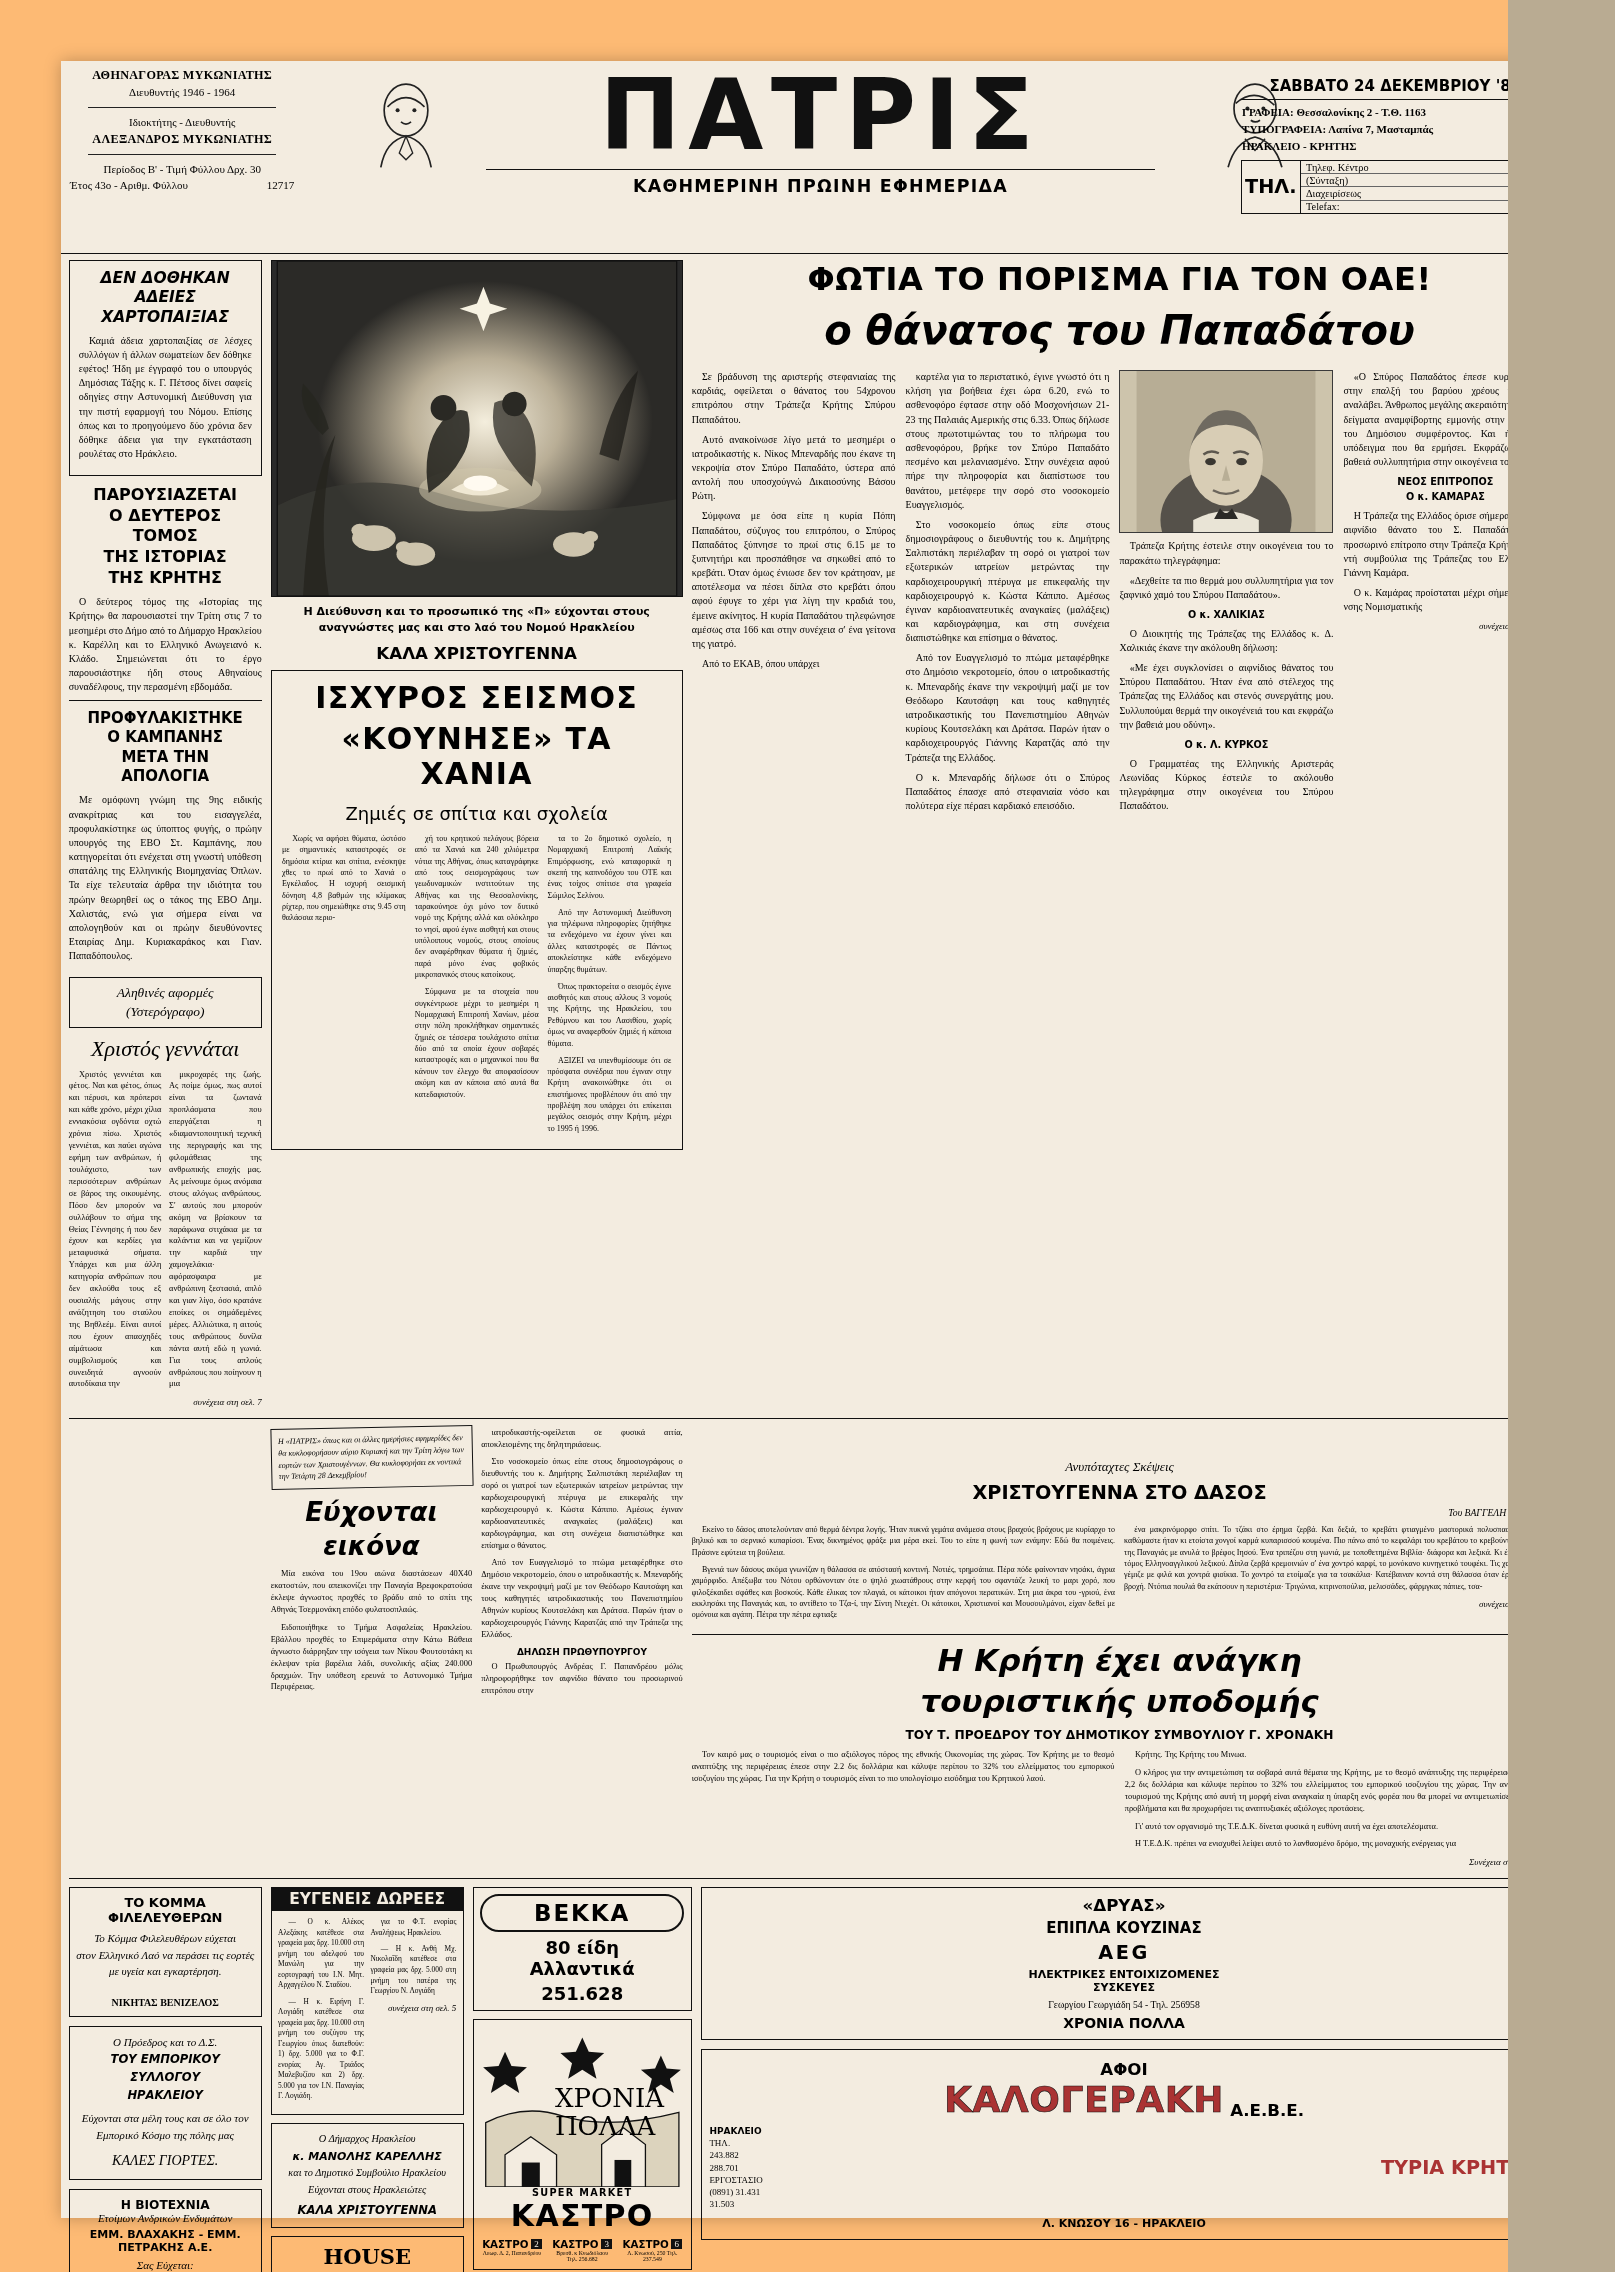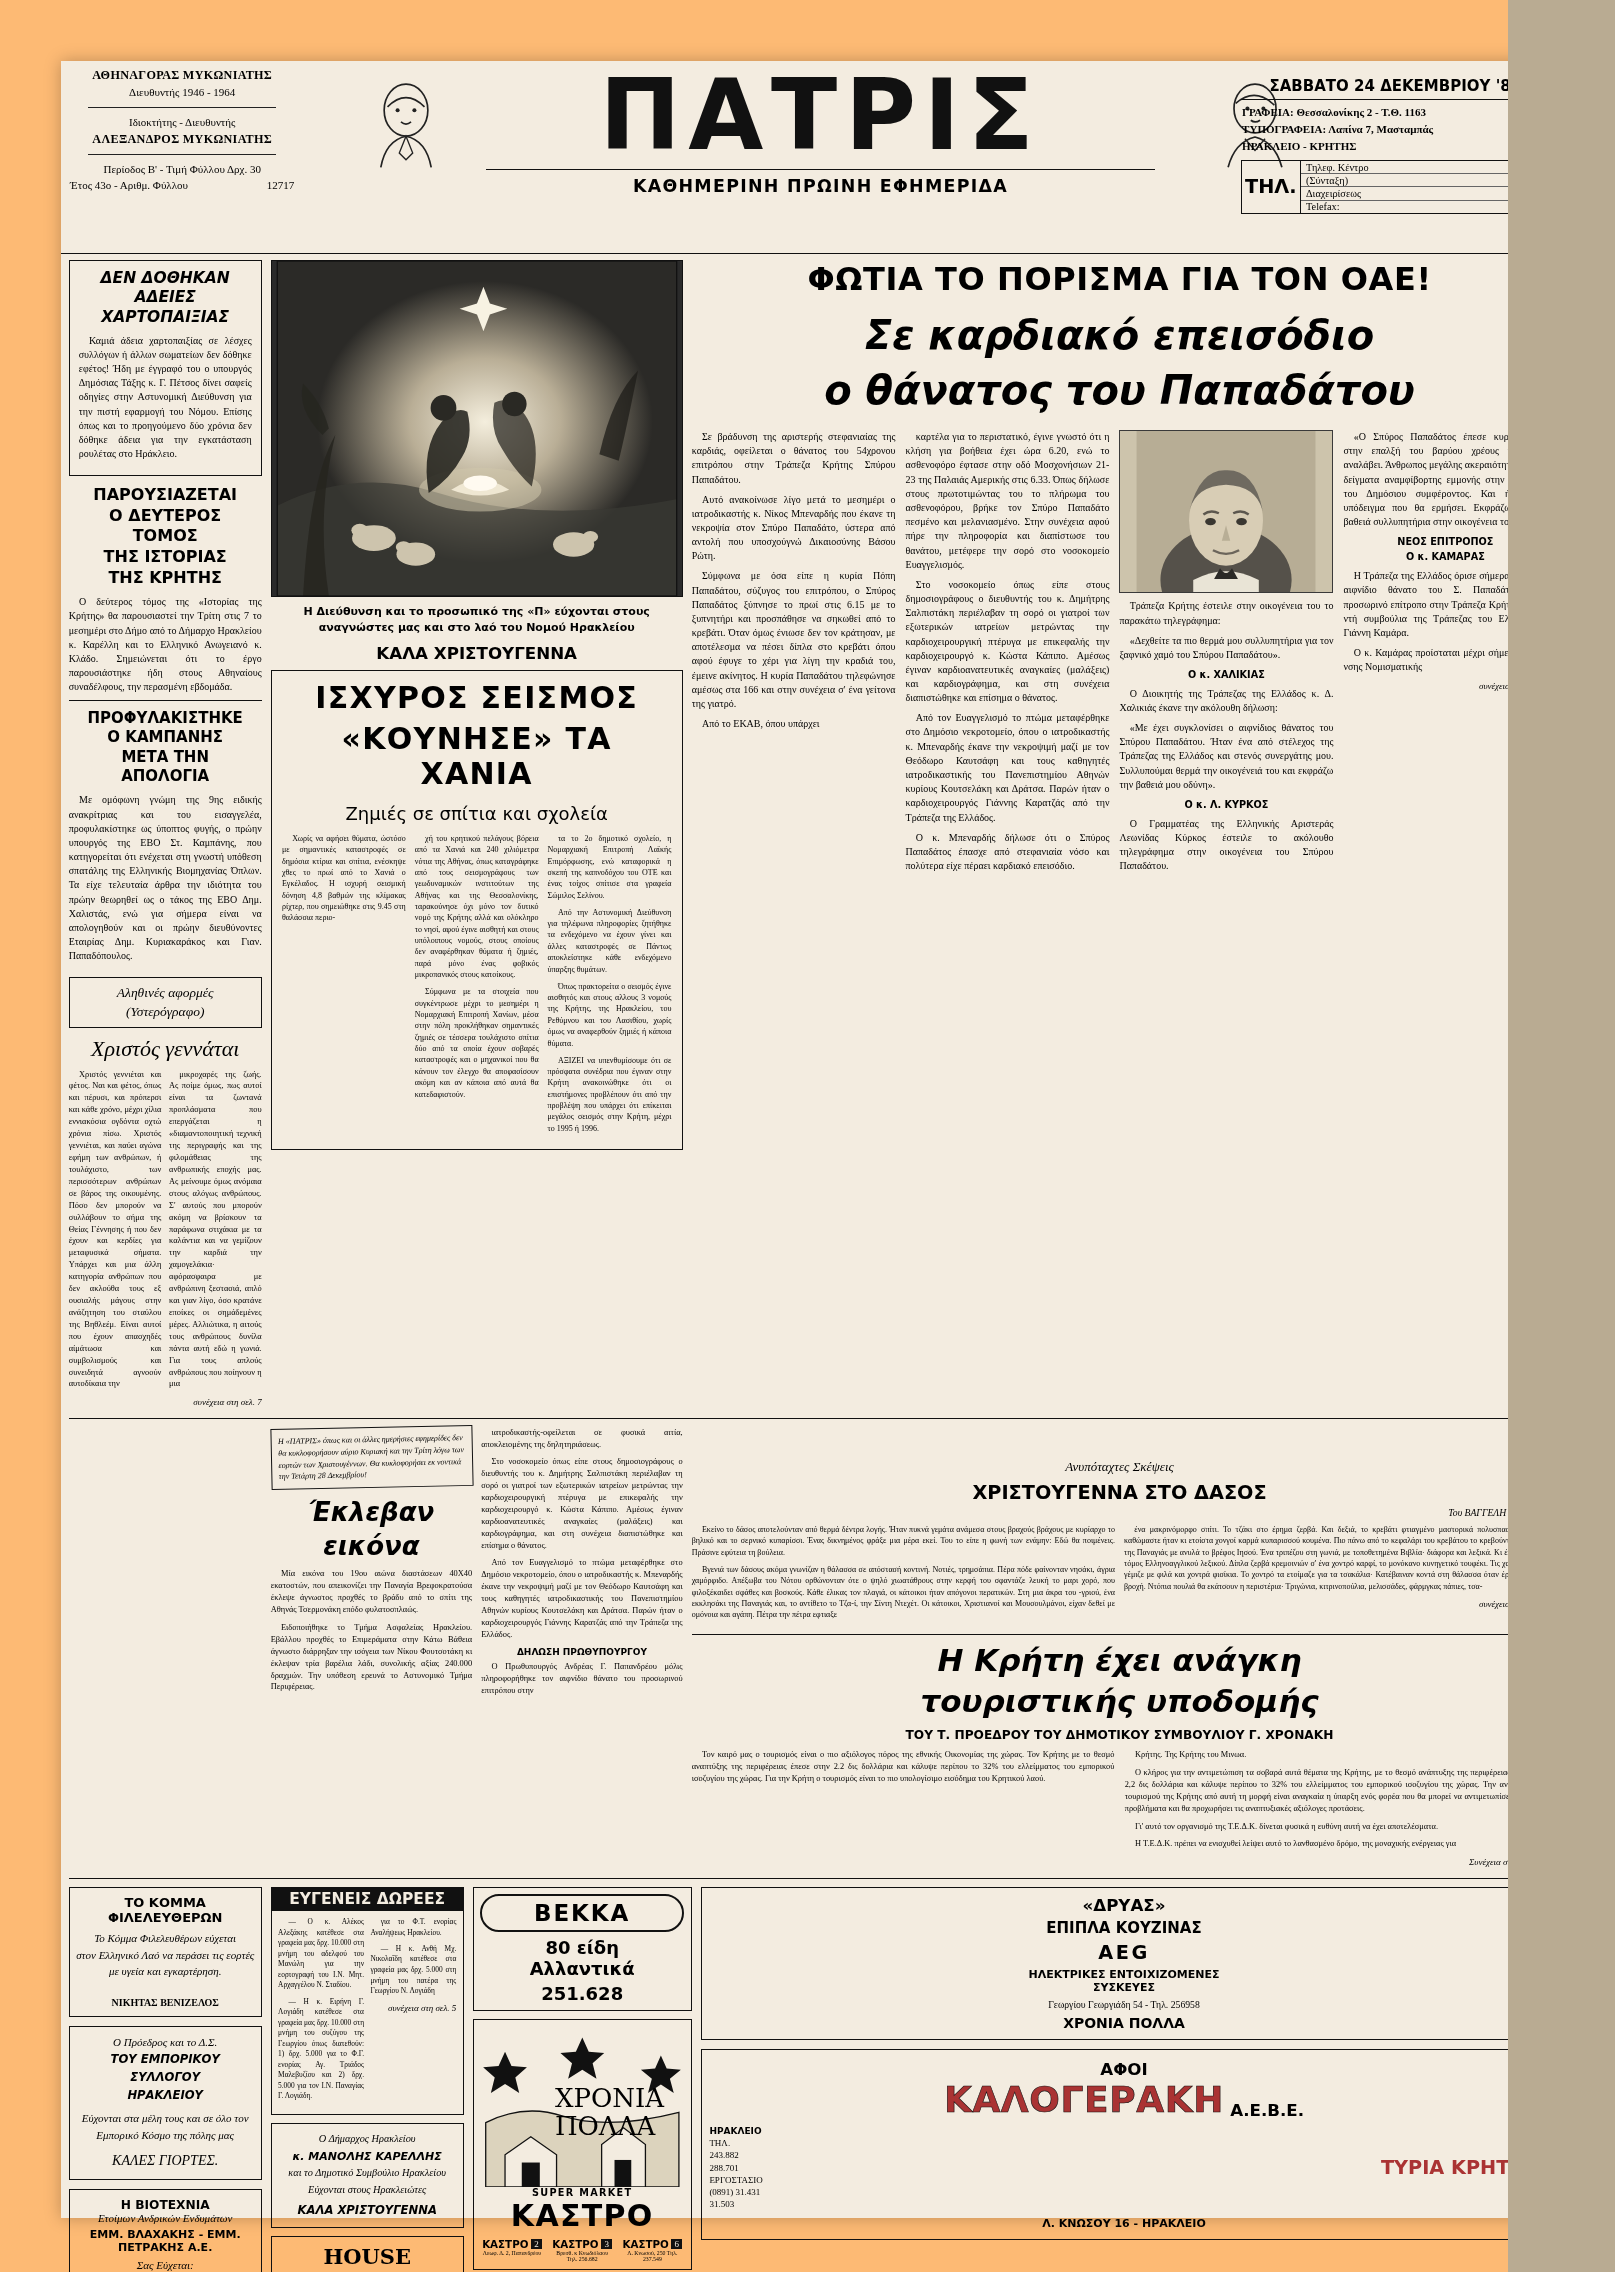--- a/index.html
+++ b/index.html
@@ -302,21 +302,20 @@
               <p>Από την Αστυνομική Διεύθυνση για τηλέφωνα πληροφορίες ζητήθηκε τα ενδεχόμενο να έχουν γίνει και άλλες καταστροφές σε Πάντως αποκλείστηκε κάθε ενδεχόμενο ύπαρξης θυμάτων.</p>
               <p>Όπως πρακτορείτα ο σεισμός έγινε αισθητός και στους αλλους 3 νομούς της Κρήτης, της Ηρακλείου, του Ρεθύμνου και του Λασιθίου, χωρίς όμως να αναφερθούν ζημιές ή κάποια θύματα.</p>
               <p>ΑΞΙΖΕΙ να υπενθυμίσουμε ότι σε πρόσφατα συνέδρια που έγιναν στην Κρήτη ανακοινώθηκε ότι οι επιστήμονες προβλέπουν ότι από την προβλέψη που υπάρχει ότι επίκειται μεγάλος σεισμός στην Κρήτη, μέχρι το 1995 ή 1996.</p>
             </div>
           </div>
         </div>
       </div>
 
       <div style="flex:1;">
         <div class="center" style="font-family:'DejaVu Sans',sans-serif; font-weight:bold; font-size:32px; letter-spacing:0.6px;">ΦΩΤΙΑ ΤΟ ΠΟΡΙΣΜΑ ΓΙΑ ΤΟΝ ΟΑΕ!</div>
-        <div class="center" style="font-family:'DejaVu Sans',sans-serif; font-weight:bold; font-style:italic; font-size:40px; margin-top:14px;">Σε καρδιακό επεισόδιο</div>
         <div class="center" style="font-family:'DejaVu Sans',sans-serif; font-weight:bold; font-style:italic; font-size:40px; margin-top:9px;">ο θάνατος του Παπαδάτου</div>
 
         <div style="display:flex; gap:10px; margin-top:16.7px;">
           <div style="flex:1;">
             <div class="body-text">
               <p>Σε βράδυνση της αριστερής στεφανιαίας της καρδιάς, οφείλεται ο θάνατος του 54χρονου επιτρόπου στην Τράπεζα Κρήτης Σπύρου Παπαδάτου.</p>
               <p>Αυτό ανακοίνωσε λίγο μετά το μεσημέρι ο ιατροδικαστής κ. Νίκος Μπεναρδής που έκανε τη νεκροψία στον Σπύρο Παπαδάτο, ύστερα από αντολή που υποσχούγνώ Δικαιοσύνης Βάσου Ρώτη.</p>
               <p>Σύμφωνα με όσα είπε η κυρία Πόπη Παπαδάτου, σύζυγος του επιτρόπου, ο Σπύρος Παπαδάτος ξύπνησε το πρωί στις 6.15 με το ξυπνητήρι και προσπάθησε να σηκωθεί από το κρεβάτι. Όταν όμως ένιωσε δεν τον κράτησαν, με αποτέλεσμα να πέσει δίπλα στο κρεβάτι όπου αφού έφυγε το χέρι για λίγη την κραδιά του, έμεινε ακίνητος. Η κυρία Παπαδάτου τηλεφώνησε αμέσως στα 166 και στην συνέχεια σ' ένα γείτονα της γιατρό.</p>
               <p>Από το ΕΚΑΒ, όπου υπάρχει</p>
             </div>
@@ -373,21 +372,21 @@
     <div class="hairline" style="margin:9px 0 7.7px;"></div>
 
     <div style="display:flex; gap:9px;">
 
       <div style="width:193px; flex:none;"></div>
 
       <div style="width:412px; flex:none; display:flex; gap:9px;">
         <div style="flex:1;">
           <div style="border:1.3px solid #111; padding:6.4px; font-size:8px; line-height:1.45; font-style:italic; transform:rotate(-1.2deg); background:#f3ece0;">Η «ΠΑΤΡΙΣ» όπως και οι άλλες ημερήσιες εφημερίδες δεν θα κυκλοφορήσουν αύριο Κυριακή και την Τρίτη λόγω των εορτών των Χριστουγέννων. Θα κυκλοφορήσει εκ νοντικά την Τετάρτη 28 Δεκεμβρίου!</div>
           <div style="height:9px"></div>
-          <div class="center" style="font-family:'DejaVu Sans',sans-serif; font-weight:bold; font-style:italic; font-size:26px;">Έκλεβαν</div>
+          <div class="center" style="font-family:'DejaVu Sans',sans-serif; font-weight:bold; font-style:italic; font-size:26px;">Εύχονται</div>
           <div class="center" style="font-family:'DejaVu Sans',sans-serif; font-weight:bold; font-style:italic; font-size:26px; margin-top:3.9px;">εικόνα</div>
           <div class="body-text" style="margin-top:7.7px; font-size:8.4px;">
             <p>Μία εικόνα του 19ου αιώνα διαστάσεων 40Χ40 εκατοστών, που απεικονίζει την Παναγία Βρεφοκρατούσα έκλεψε άγνωστος προχθές το βράδυ από το σπίτι της Αθηνάς Τσερμονάκη επόδο φυλατοσπλαώς.</p>
             <p>Ειδοποιήθηκε το Τμήμα Ασφαλείας Ηρακλείου. Εβάλλου προχθές το Επιμεράματα στην Κάτω Βάθεια άγνωστο διάρρηξαν την ισόγεια των Νίκου Φουτσοτάκη κι έκλεψαν τρία βαρέλια λάδι, συνολικής αξίας 240.000 δραχμών. Την υπόθεση ερευνά το Αστυνομικό Τμήμα Περιφέρειας.</p>
           </div>
         </div>
         <div style="flex:1;">
           <div class="body-text" style="font-size:8.4px;">
             <p>ιατροδικαστής-οφείλεται σε φυσικά αιτία, αποκλειομένης της δηλητηριάσεως.</p>
             <p>Στο νοσοκομείο όπως είπε στους δημοσιογράφους ο διευθυντής του κ. Δημήτρης Σαλπιστάκη περιέλαβαν τη σορό οι γιατροί των εξωτερικών ιατρείων μετρώντας την καρδιοχειρουργική πτέρυγα με επικεφαλής την καρδιοχειρουργό κ. Κώστα Κάπιπο. Αμέσως έγιναν καρδιοανατευτικές αναγκαίες (μαλάξεις) και καρδιογράφημα, και στη συνέχεια διαπιστώθηκε και επίσημα ο θάνατος.</p>

